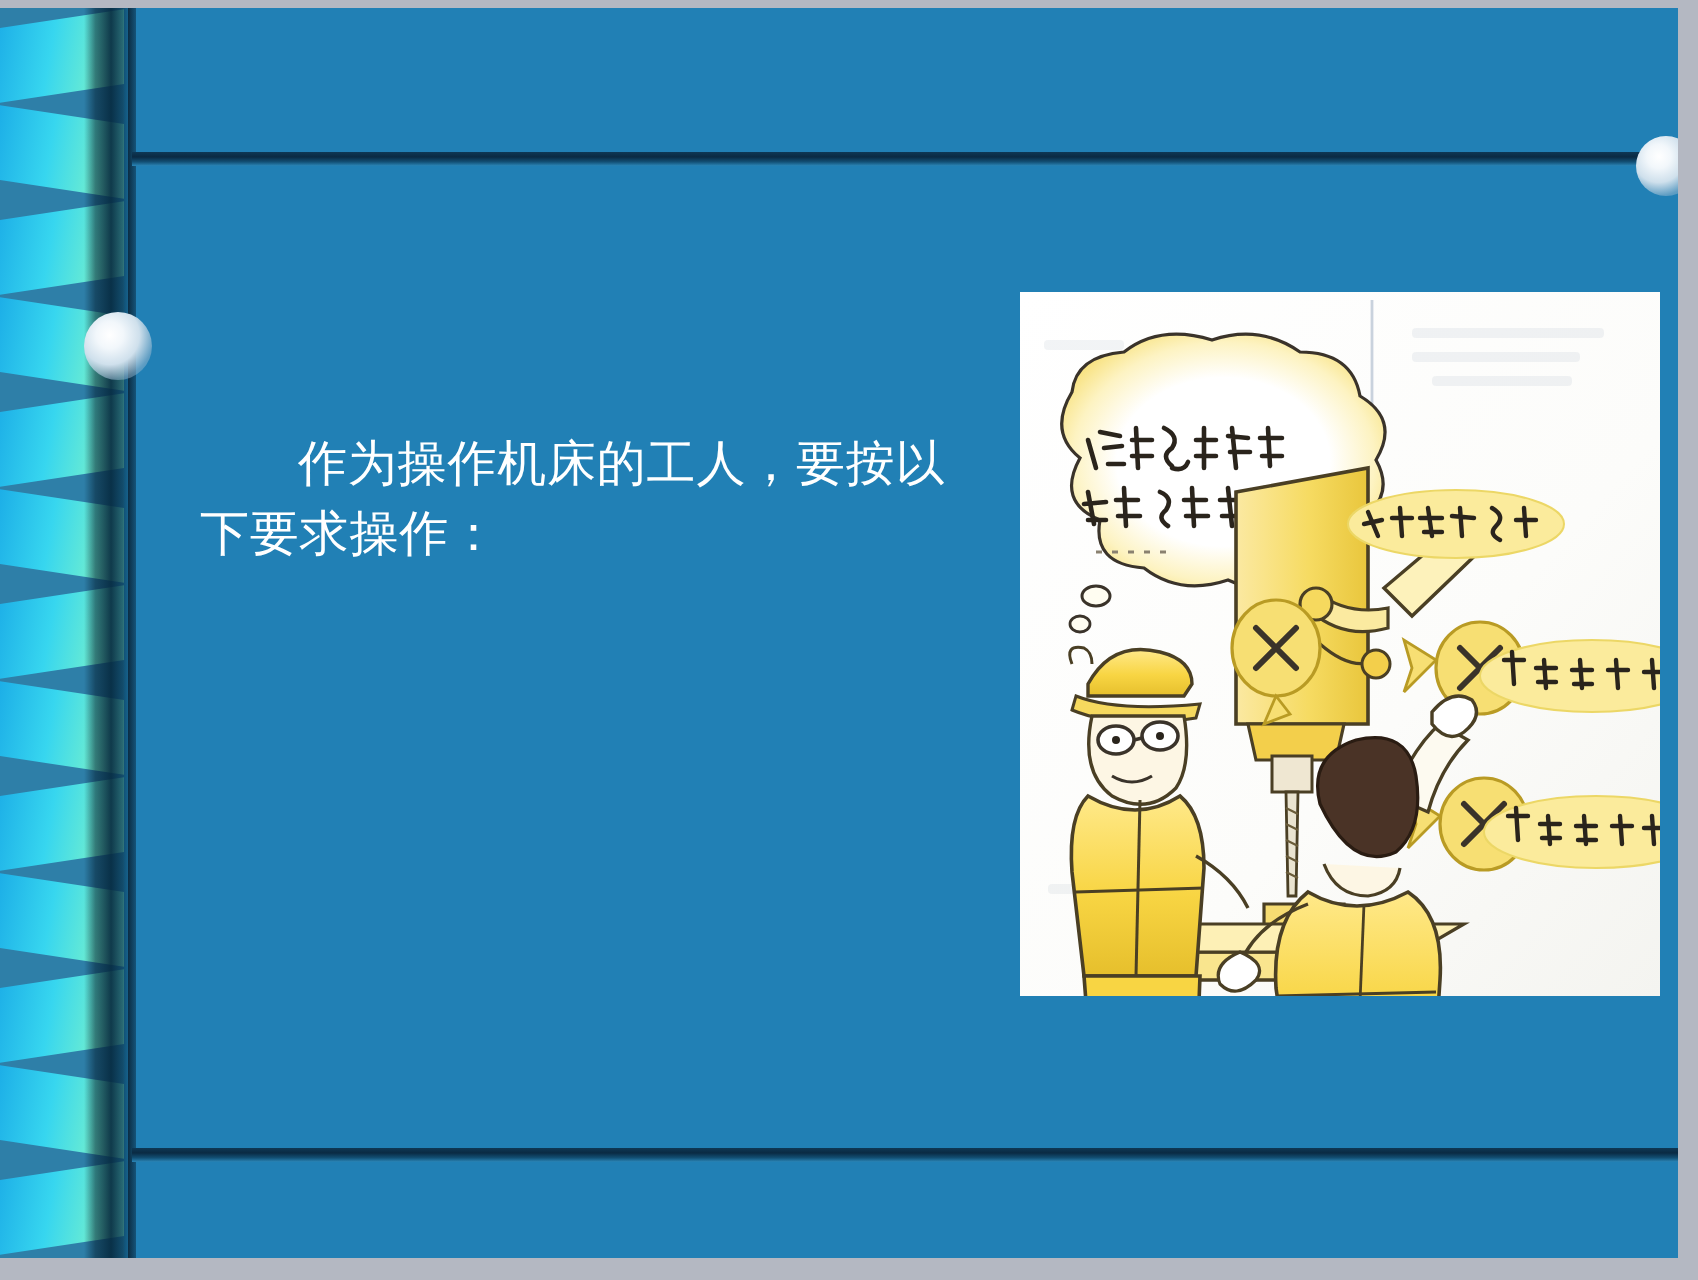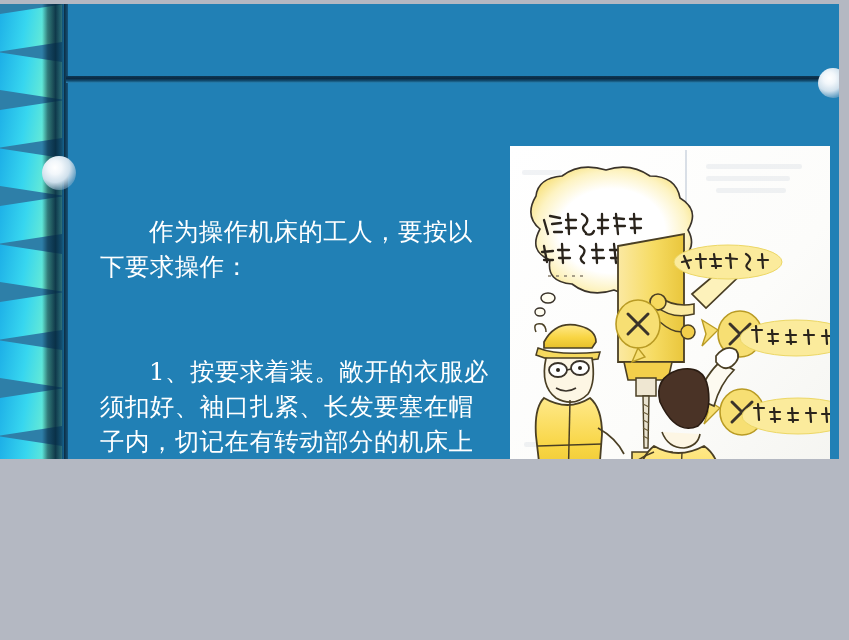--- a/index.html
+++ b/index.html
@@ -21,21 +21,21 @@
     height: 640px;
     background: #b4b8c2;
   }
 
   
   #slide {
     position: absolute;
     left: 0;
     top: 4px;
     width: 839px;
-    height: 455px;
+    height: 625px;
     background: #2180b5;
     overflow: hidden;
     text-decoration: underline;
   }
 
   
   #ribbon-band {
     position: absolute;
     left: 0;
     top: 0;
@@ -185,21 +185,20 @@
     <div id="ribbon-edge"></div>
 
     <div class="rule" id="rule-top"></div>
     <div class="rule" id="rule-bottom"></div>
 
     <div class="orb" id="orb-left"></div>
     <div class="orb" id="orb-right"></div>
 
     <div id="body-text">
       <p>作为操作机床的工人，要按以下要求操作：</p>
-      <p>1、按要求着装。敞开的衣服必须扣好、袖口扎紧、长发要塞在帽子内，切记在有转动部分的机床上工作时，绝不能戴手套。</p>
       
     </div>
 
     <div id="picture">
       <svg width="320" height="352" viewBox="0 0 320 352" xmlns="http://www.w3.org/2000/svg">
         <defs>
           <linearGradient id="paper" x1="0" y1="0" x2="1" y2="1">
             <stop offset="0%" stop-color="#ffffff"></stop>
             <stop offset="60%" stop-color="#fcfcfa"></stop>
             <stop offset="100%" stop-color="#f4f4f0"></stop>

